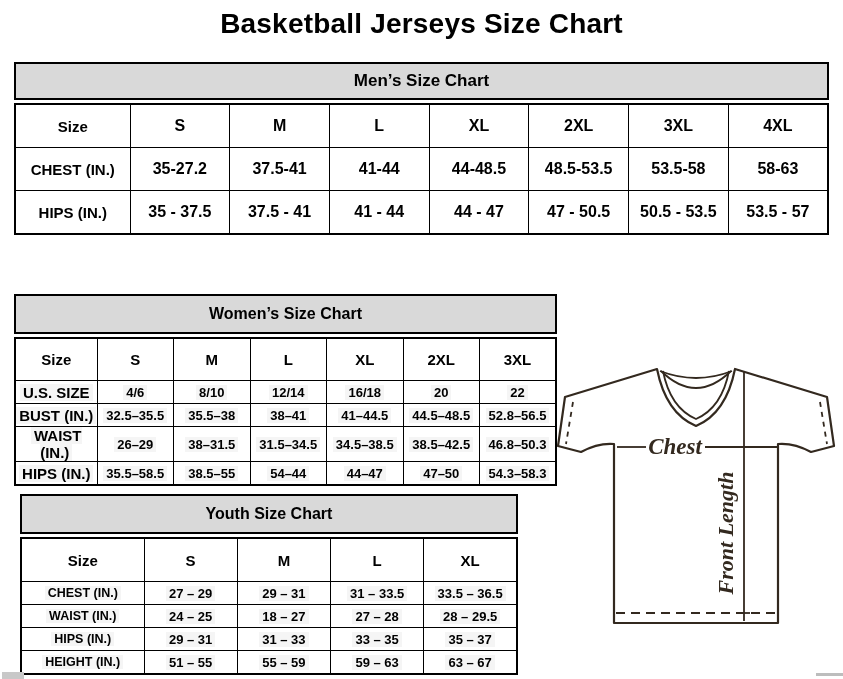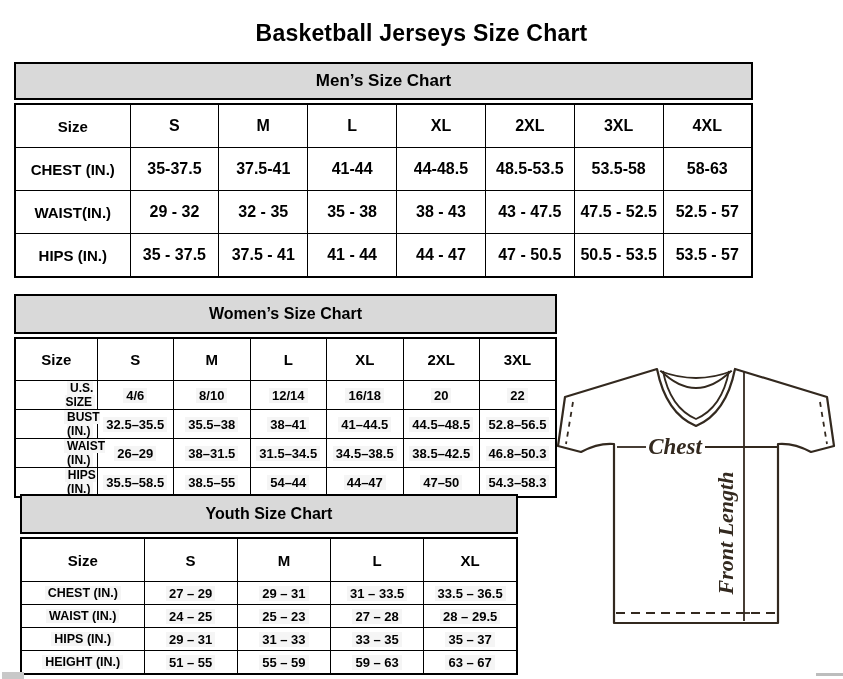--- a/index.html
+++ b/index.html
@@ -2,45 +2,45 @@
 <html><head>
 <meta charset="utf-8">
 <style>
   html,body { margin:0; padding:0; }
   body {
     width:843px; height:679px; position:relative; overflow:hidden;
     background:#ffffff; color:#000;
     font-family:"Liberation Sans", sans-serif;
   }
   .page-title {
-    position:absolute; top:20px; left:0; width:100%;
-    text-align:center; font-size:23px; font-weight:bold; letter-spacing:.2px;
+    position:absolute; top:8px; left:0; width:100%;
+    text-align:center; font-size:28px; font-weight:bold; letter-spacing:.2px;
   }
   .section { position:absolute; }
   .banner {
     border:2px solid #000; background:#d9d9d9;
     font-weight:bold; text-align:center;
   }
   table { border-collapse:collapse; width:100%; table-layout:fixed; background:#fff;border-radius:9px; }
   .tbl { border:2px solid #000; margin-top:3px; }
   td { border:1px solid #000; text-align:center; font-weight:bold; padding:0; vertical-align:middle; }
 
   
-  .mens { left:14px; top:62px; width:739px; }
+  .mens { left:14px; top:62px; width:815px; }
   .mens .banner { height:34px; line-height:34px; font-size:17px; }
   .mens td { height:42px; font-size:16px; }
   .mens td.lbl { font-size:15px; }
   .mens col.c0 { width:115px; }
 
   
   .womens { left:14px; top:294px; width:543px; }
   .womens .banner { height:36px; line-height:36px; font-size:16px; }
   .womens tr.hdr td { height:41px; font-size:15px; }
   .womens tr.data td { height:22px; font-size:13px; }
-  .womens tr.data td.lbl { font-size:12px;padding-left:48px; }
+  .womens tr.data td.lbl { font-size:15px; }
   .womens col.c0 { width:82px; }
 
   
   .youth { left:20px; top:494px; width:498px; }
   .youth .banner { height:36px; line-height:36px; font-size:16px; }
   .youth tr.hdr td { height:42px; font-size:15px; }
   .youth tr.data td { height:22px; font-size:13px; }
   .youth tr.data td.lbl { font-size:12.5px; }
   .youth col.c0 { width:123px; }
 
@@ -83,37 +83,27 @@
       <td>S</td>
       <td>M</td>
       <td>L</td>
       <td>XL</td>
       <td>2XL</td>
       <td>3XL</td>
       <td>4XL</td>
     </tr>
     <tr>
       <td class="lbl">CHEST (IN.)</td>
-      <td>35-37.5</td>
+      <td>35-27.2</td>
       <td>37.5-41</td>
       <td>41-44</td>
       <td>44-48.5</td>
       <td>48.5-53.5</td>
       <td>53.5-58</td>
       <td>58-63</td>
-    </tr>
-    <tr>
-      <td class="lbl">WAIST(IN.)</td>
-      <td>29 - 32</td>
-      <td>32 - 35</td>
-      <td>35 - 38</td>
-      <td>38 - 43</td>
-      <td>43 - 47.5</td>
-      <td>47.5 - 52.5</td>
-      <td>52.5 - 57</td>
     </tr>
     <tr>
       <td class="lbl">HIPS (IN.)</td>
       <td>35 - 37.5</td>
       <td>37.5 - 41</td>
       <td>41 - 44</td>
       <td>44 - 47</td>
       <td>47 - 50.5</td>
       <td>50.5 - 53.5</td>
       <td>53.5 - 57</td>
@@ -205,21 +195,21 @@
     <tr class="data">
       <td class="lbl"><span class="hl">CHEST (IN.)</span></td>
       <td><span class="hl">27 – 29</span></td>
       <td><span class="hl">29 – 31</span></td>
       <td><span class="hl">31 – 33.5</span></td>
       <td><span class="hl">33.5 – 36.5</span></td>
     </tr>
     <tr class="data">
       <td class="lbl"><span class="hl">WAIST (IN.)</span></td>
       <td><span class="hl">24 – 25</span></td>
-      <td><span class="hl">25 – 23</span></td>
+      <td><span class="hl">18 – 27</span></td>
       <td><span class="hl">27 – 28</span></td>
       <td><span class="hl">28 – 29.5</span></td>
     </tr>
     <tr class="data">
       <td class="lbl"><span class="hl">HIPS (IN.)</span></td>
       <td><span class="hl">29 – 31</span></td>
       <td><span class="hl">31 – 33</span></td>
       <td><span class="hl">33 – 35</span></td>
       <td><span class="hl">35 – 37</span></td>
     </tr>

